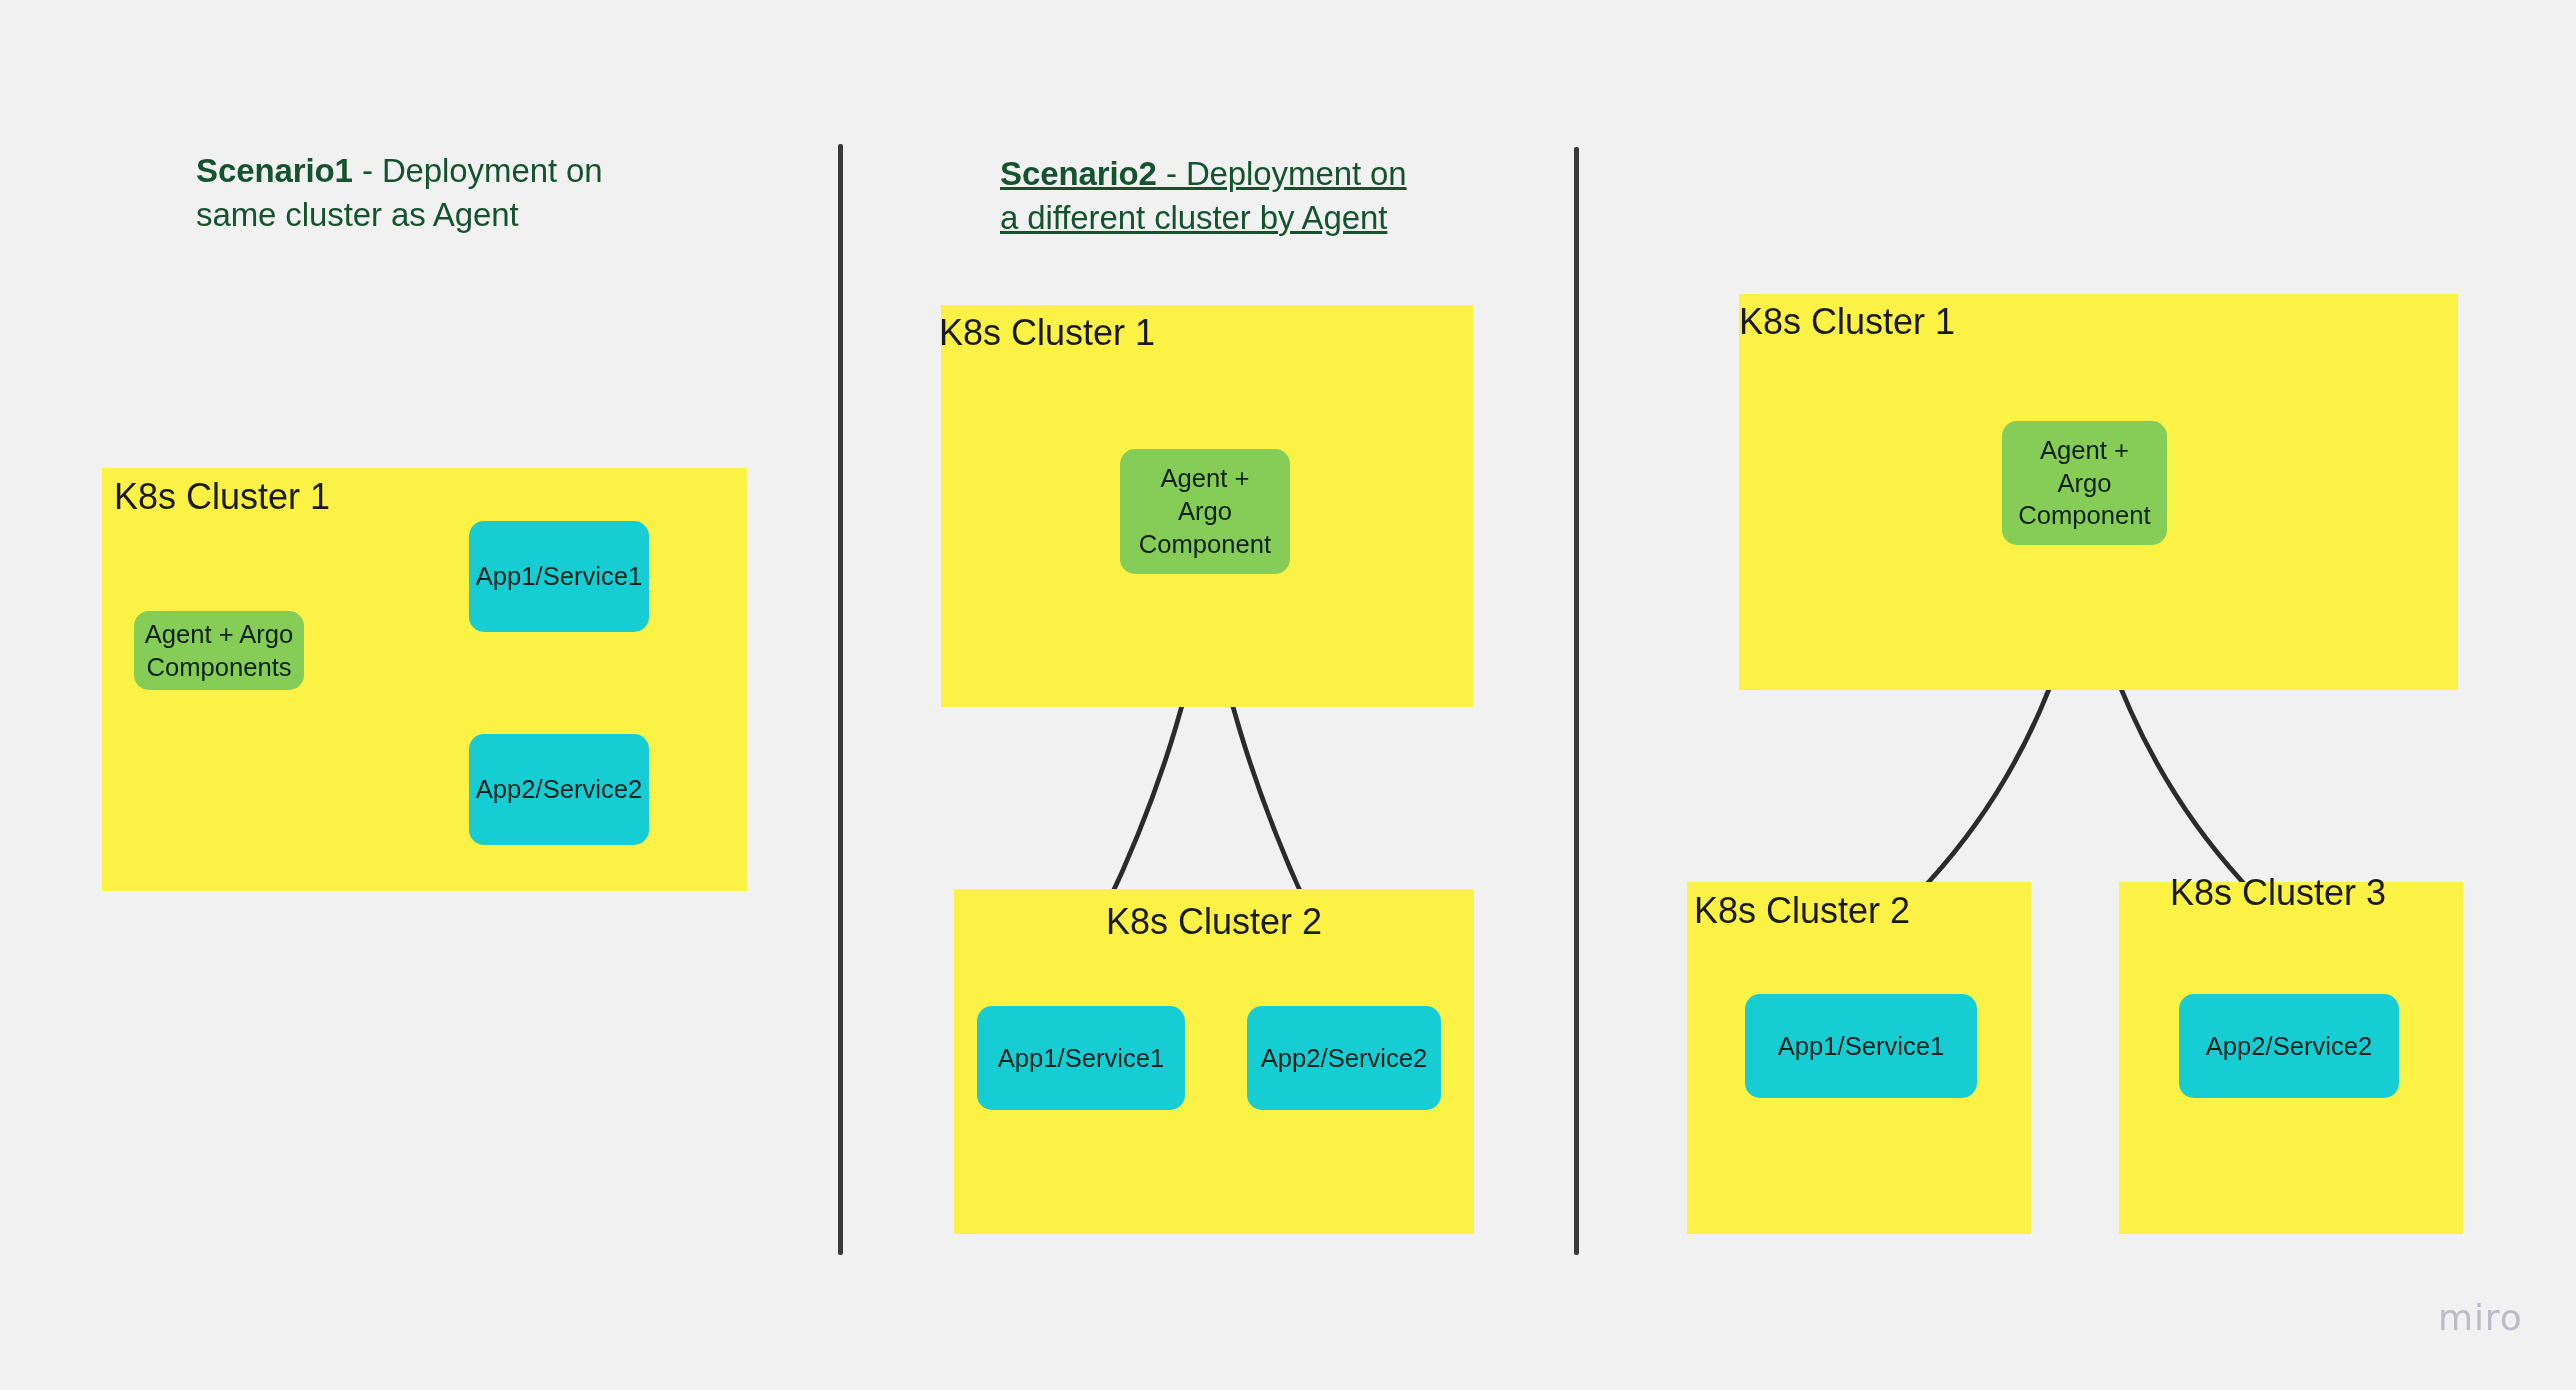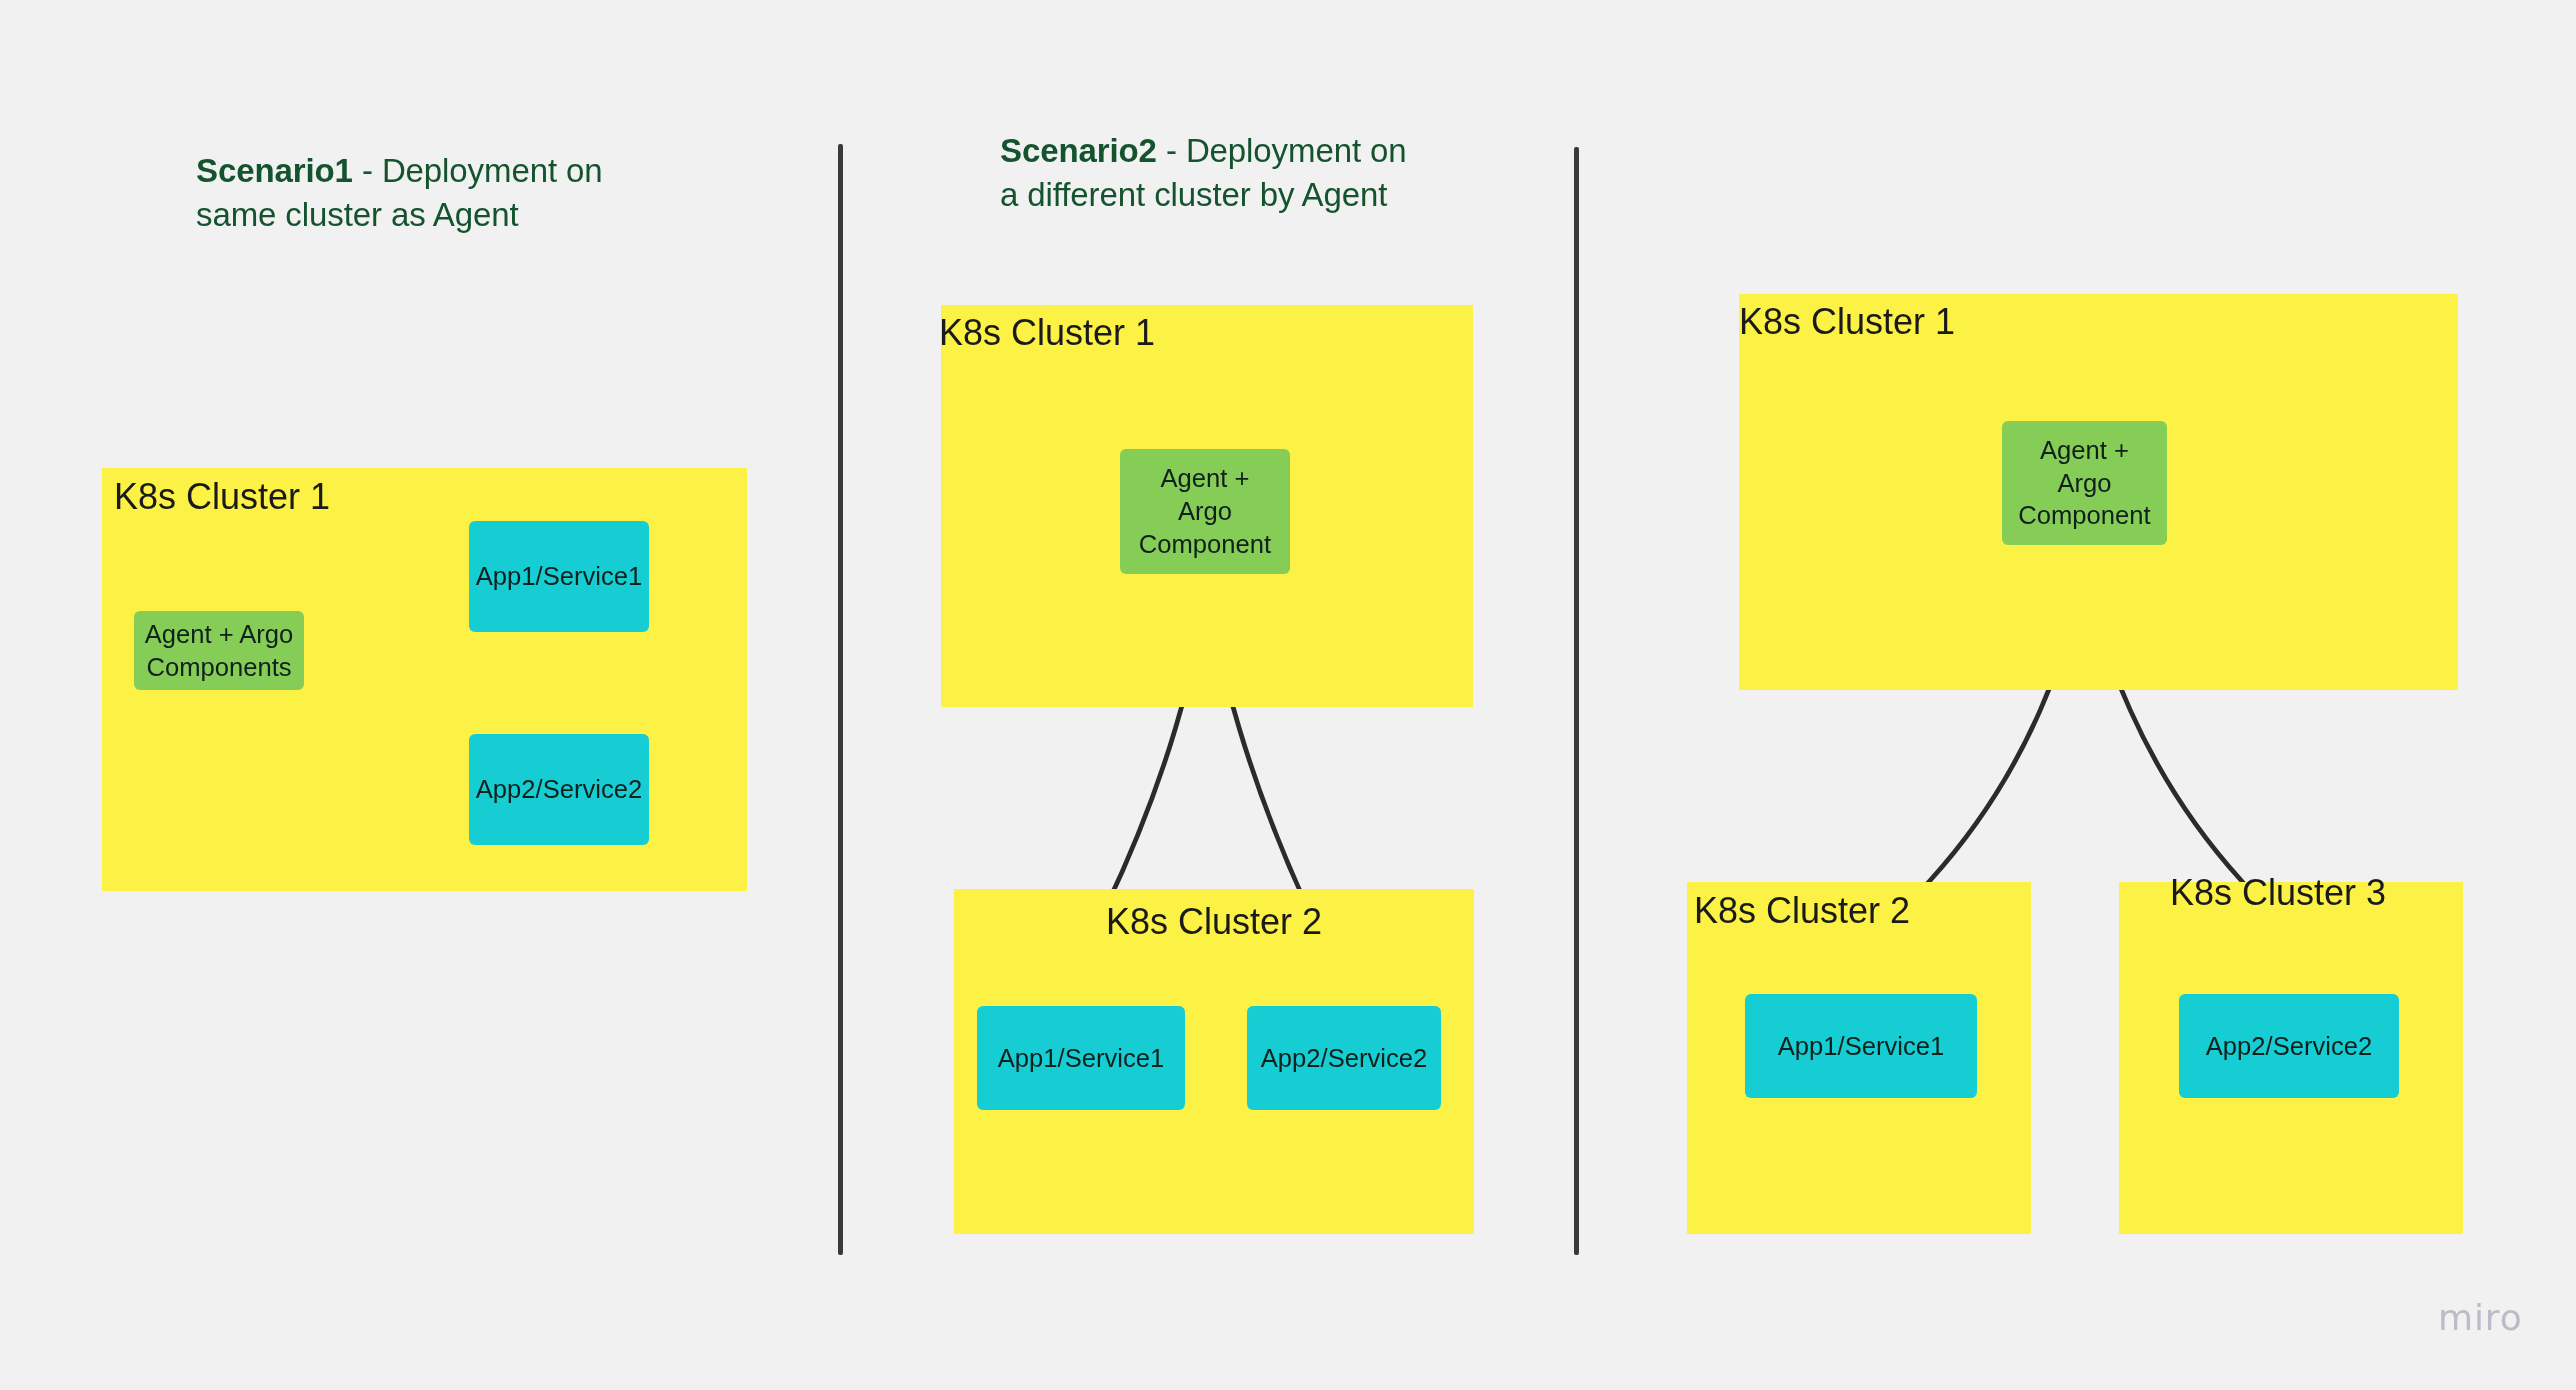--- a/index.html
+++ b/index.html
@@ -48,21 +48,21 @@
     color: #1a1a1a;
     white-space: nowrap;
   }
   .cluster-label.centered {
     text-align: center;
   }
 
   
   .node {
     position: absolute;
-    border-radius: 6px;
+    border-radius: 15px;
     display: flex;
     align-items: center;
     justify-content: center;
     text-align: center;
     color: #10201b;
     font-size: 25.6px;
     line-height: 1.28;
     white-space: pre-line;
     box-sizing: border-box;
     padding: 3.8px 5.7px;
@@ -124,21 +124,21 @@
 
   <div class="node agent" style="left:134px; top:611px; width:170px; height:79px;">Agent + Argo
 Components</div>
 
   <div class="node app" style="left:469px; top:521px; width:180px; height:111px;">App1/Service1</div>
 
   <div class="node app" style="left:469px; top:734px; width:180px; height:111px;">App2/Service2</div>
 
   <div class="divider" style="left:838px; top:144px; height:1111px;"></div>
 
-  <div class="scenario-title" style="left:1000px; top:129px; width:568px;"><span class="strong">Scenario2</span><span> - Deployment on
+  <div class="scenario-title" style="left:1000px; top:152px; width:568px;text-decoration:underline;"><span class="strong">Scenario2</span><span> - Deployment on
 a different cluster by Agent</span></div>
 
   <div class="cluster" style="left:941px; top:305px; width:532px; height:402px;"></div>
   <div class="cluster-label" style="left:939px; top:312px;">K8s Cluster 1</div>
 
   <div class="node agent" style="left:1120px; top:449px; width:170px; height:125px;">Agent +
 Argo
 Component</div>
 
   <div class="cluster" style="left:954px; top:889px; width:520px; height:345px;"></div>

